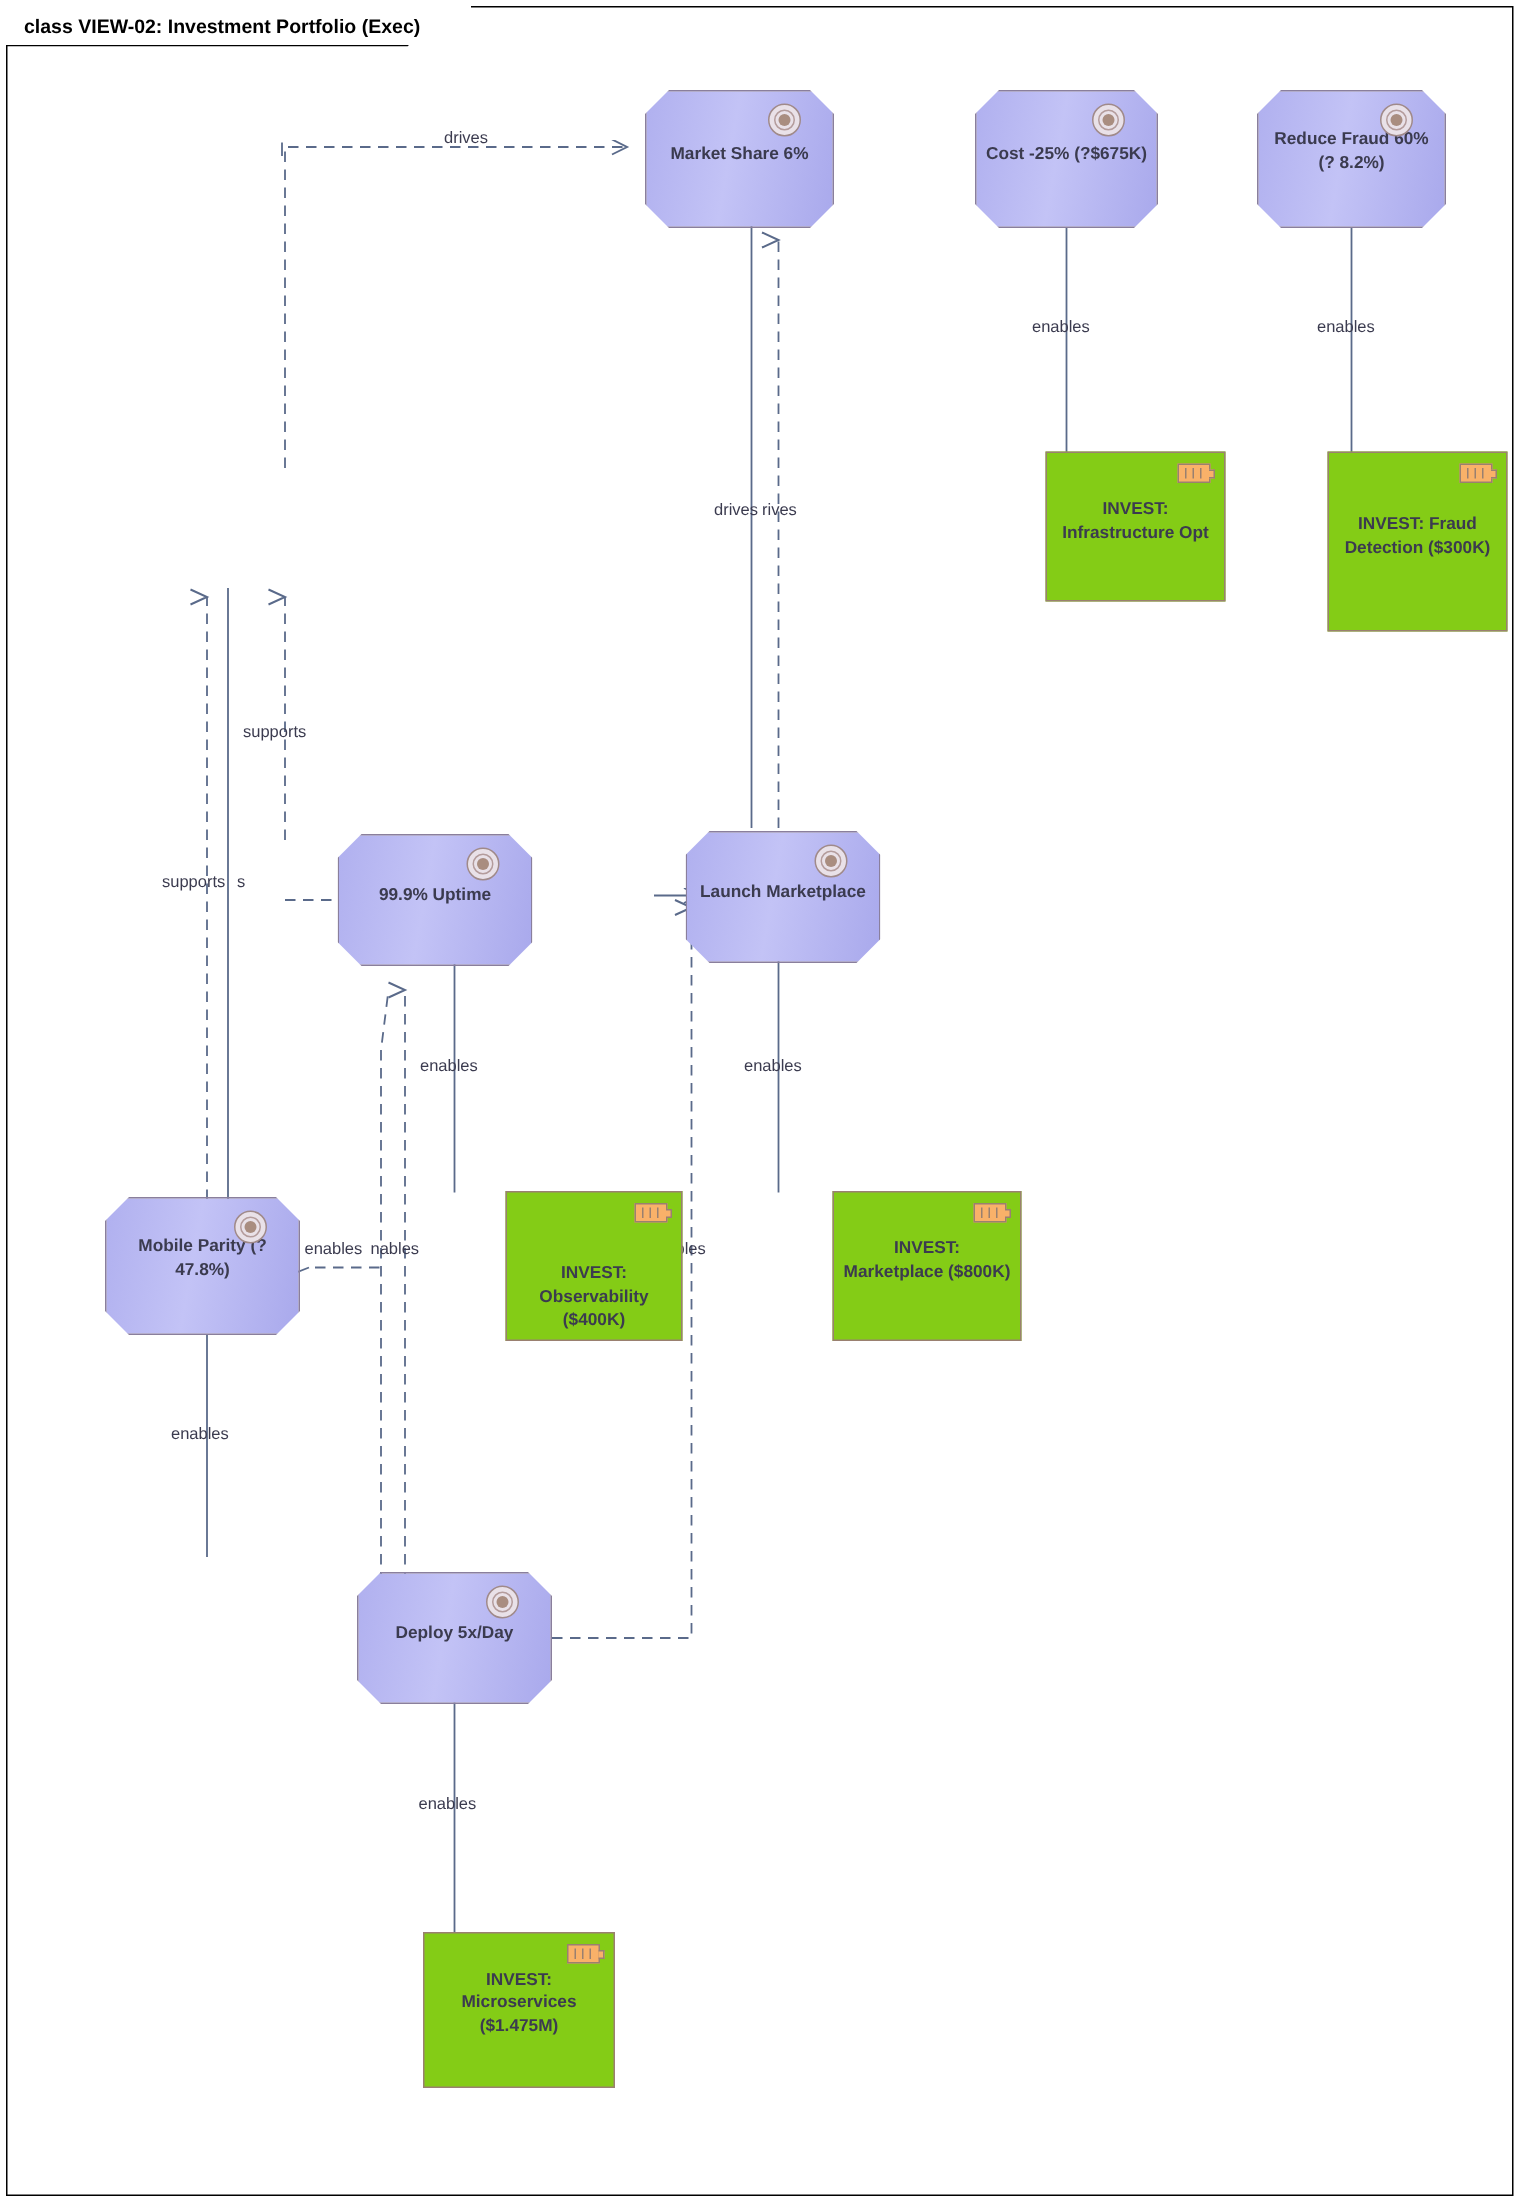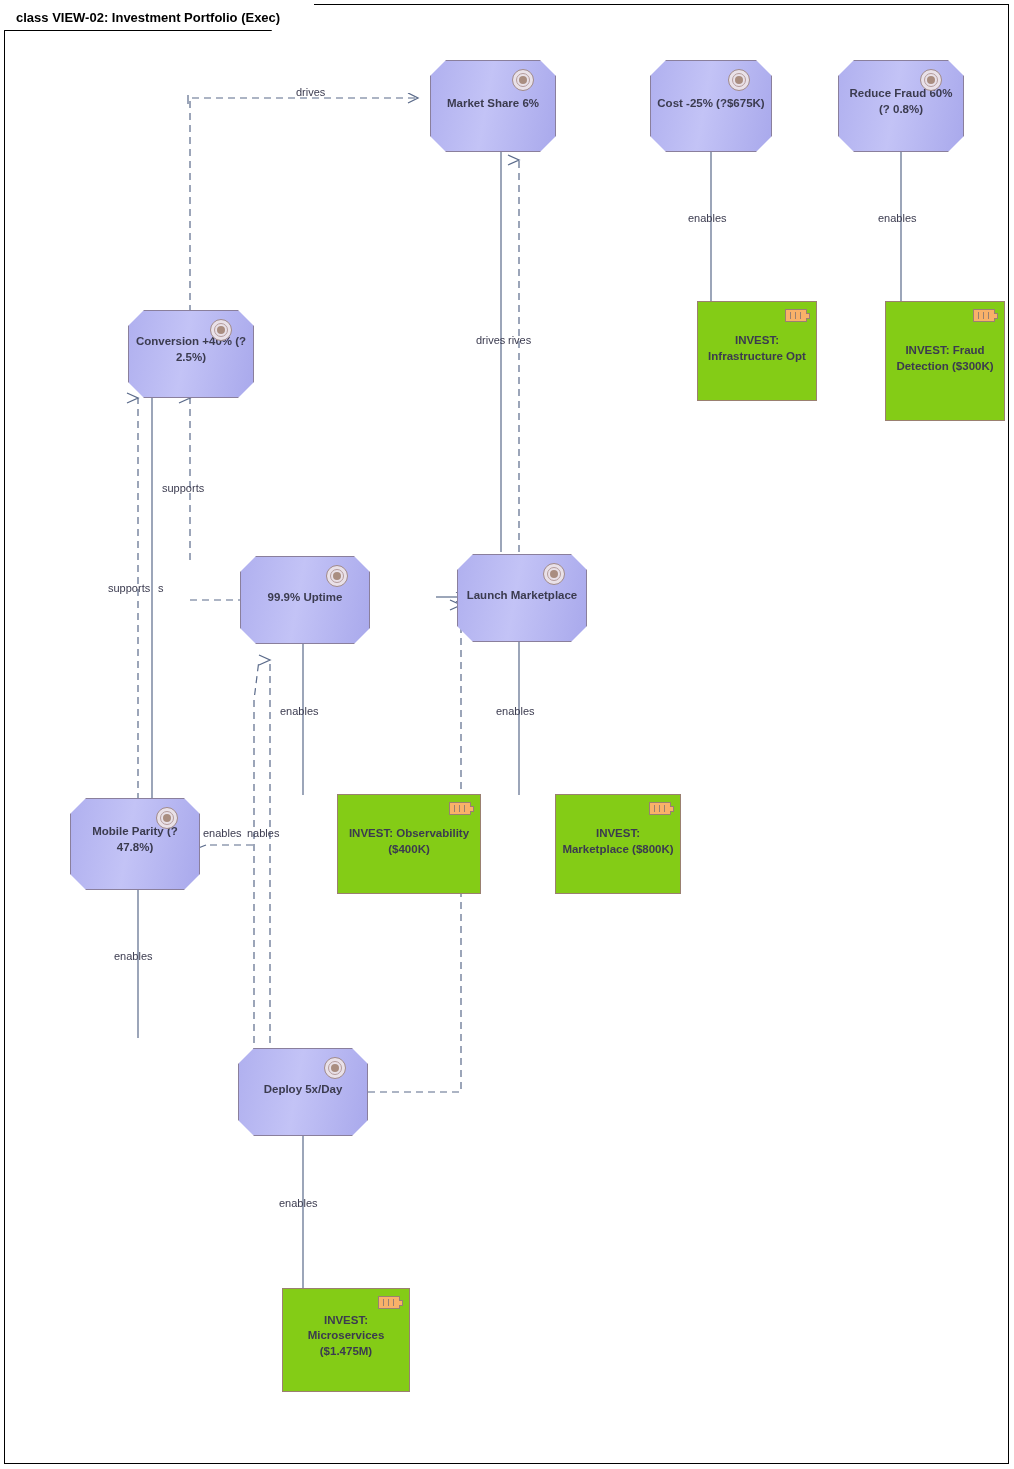--- a/index.html
+++ b/index.html
@@ -244,29 +244,25 @@
     <span class="node-label">Market Share 6%</span>
   </div>
 
   <div class="node goal" style="left:650px; top:60px; width:122px; height:92px;">
     <span class="goal-icon"></span>
     <span class="node-label">Cost -25% (?$675K)</span>
   </div>
 
   <div class="node goal" style="left:838px; top:60px; width:126px; height:92px;">
     <span class="goal-icon"></span>
-    <span class="node-label">Reduce Fraud 60% (? 0.8%)</span>
-  </div>
-
-  <div class="node goal" style="left:128px; top:310px; width:126px; height:88px;">
-    <span class="goal-icon"></span>
-    <span class="node-label">Conversion +40% (? 2.5%)</span>
-  </div>
-
-  <div class="node goal" style="left:240px; top:556px; width:130px; height:88px;">
+    <span class="node-label">Reduce Fraud 60% (? 8.2%)</span>
+  </div>
+
+
+  <div class="node goal" style="left:225px; top:556px; width:130px; height:88px;">
     <span class="goal-icon"></span>
     <span class="node-label">99.9% Uptime</span>
   </div>
 
   <div class="node goal" style="left:457px; top:554px; width:130px; height:88px;">
     <span class="goal-icon"></span>
     <span class="node-label">Launch Marketplace</span>
   </div>
 
   <div class="node goal" style="left:70px; top:798px; width:130px; height:92px;">
@@ -290,21 +286,21 @@
 
   <div class="node component" style="left:841px; top:301px; width:120px; height:120px;">
     <span class="comp-icon">
       <i class="b1"></i>
         <i class="b2"></i>
         <i class="b3"></i>
     </span>
     <span class="node-label">INVEST: Fraud Detection ($300K)</span>
   </div>
 
-  <div class="node component" style="left:293px; top:794px; width:144px; height:100px;">
+  <div class="node component" style="left:293px; top:794px; width:118px; height:100px;align-items:flex-end;">
     <span class="comp-icon">
       <i class="b1"></i>
         <i class="b2"></i>
         <i class="b3"></i>
     </span>
     <span class="node-label">INVEST: Observability ($400K)</span>
   </div>
 
   <div class="node component" style="left:511px; top:794px; width:126px; height:100px;align-items:center;">
     <span class="comp-icon">

